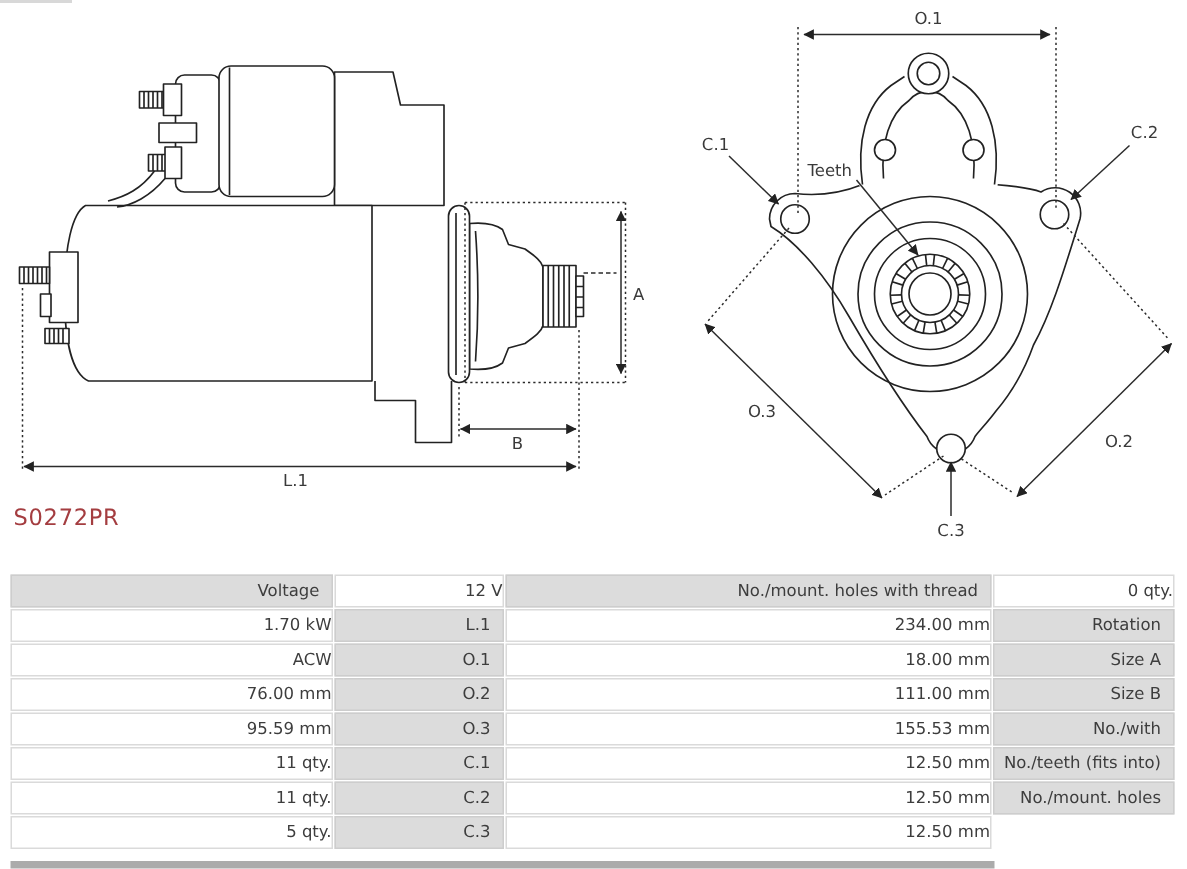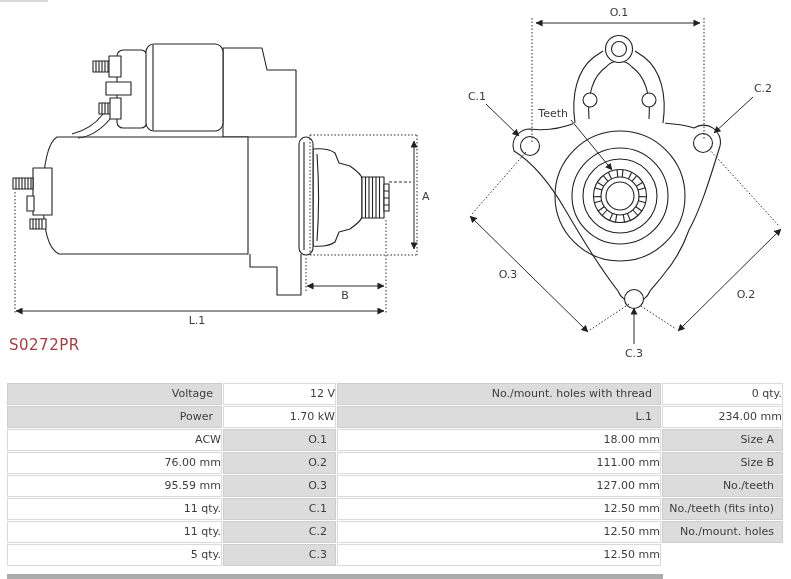--- a/index.html
+++ b/index.html
@@ -171,40 +171,40 @@
 </svg>
 
 <div class="part-number">S0272PR</div>
 
 <div class="spec-grid">
   <div class="cl">Voltage</div>
   <div class="cv">12 V</div>
   <div class="cl">No./mount. holes with thread</div>
   <div class="cv">0 qty.</div>
 
-  <div class="cl">Power</div>
   <div class="cv">1.70 kW</div>
   <div class="cl">L.1</div>
   <div class="cv">234.00 mm</div>
 
+  <div class="cl">Rotation</div>
   <div class="cv">ACW</div>
   <div class="cl">O.1</div>
   <div class="cv">18.00 mm</div>
 
   <div class="cl">Size A</div>
   <div class="cv">76.00 mm</div>
   <div class="cl">O.2</div>
   <div class="cv">111.00 mm</div>
 
   <div class="cl">Size B</div>
   <div class="cv">95.59 mm</div>
   <div class="cl">O.3</div>
-  <div class="cv">127.00 mm</div>
-
-  <div class="cl">No./teeth</div>
+  <div class="cv">155.53 mm</div>
+
+  <div class="cl">No./with</div>
   <div class="cv">11 qty.</div>
   <div class="cl">C.1</div>
   <div class="cv">12.50 mm</div>
 
   <div class="cl">No./teeth (fits into)</div>
   <div class="cv">11 qty.</div>
   <div class="cl">C.2</div>
   <div class="cv">12.50 mm</div>
 
   <div class="cl">No./mount. holes</div>

